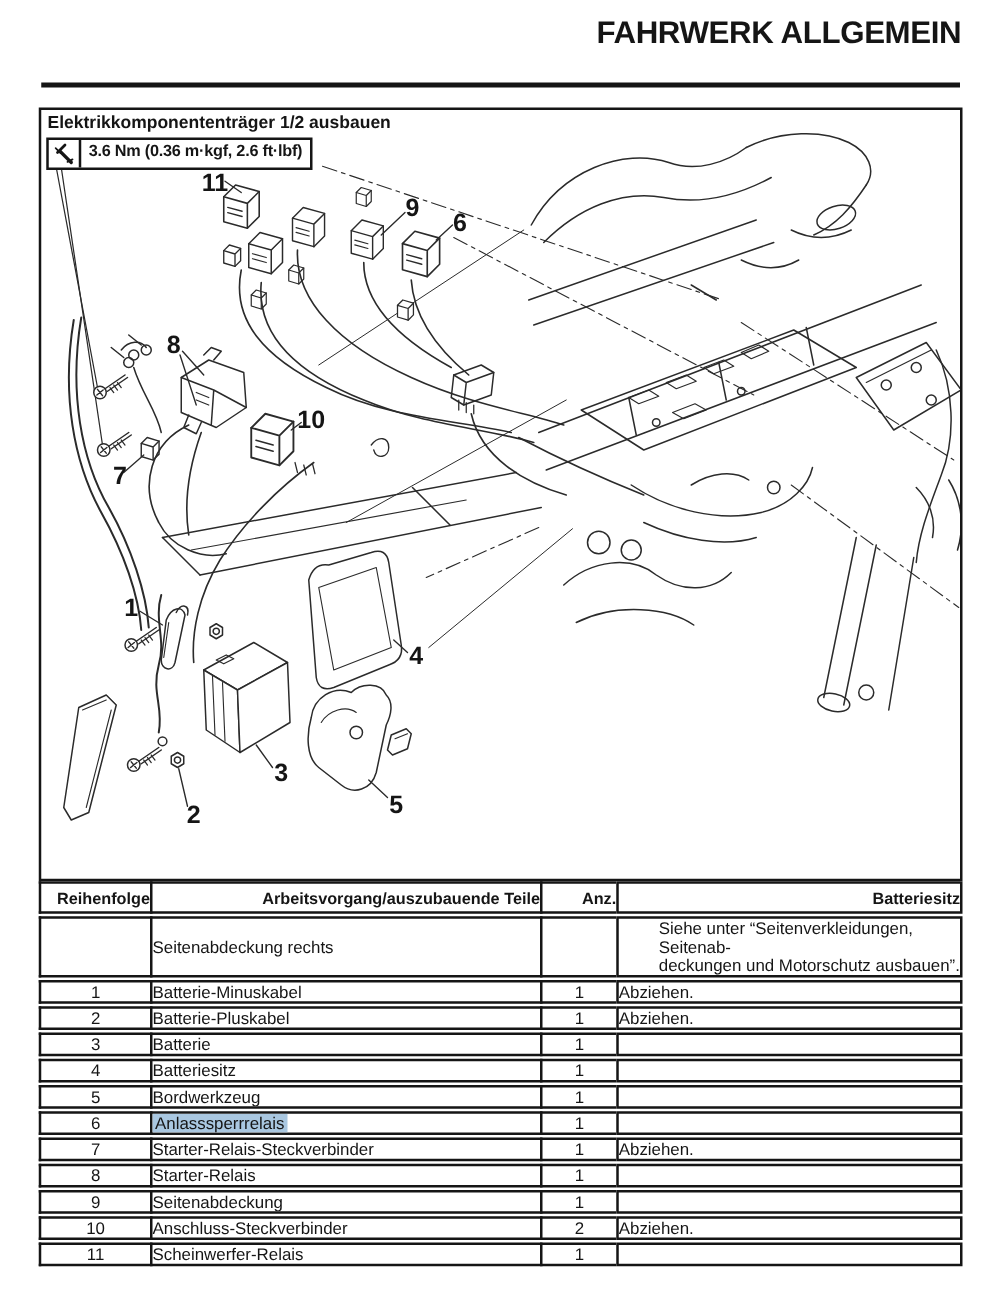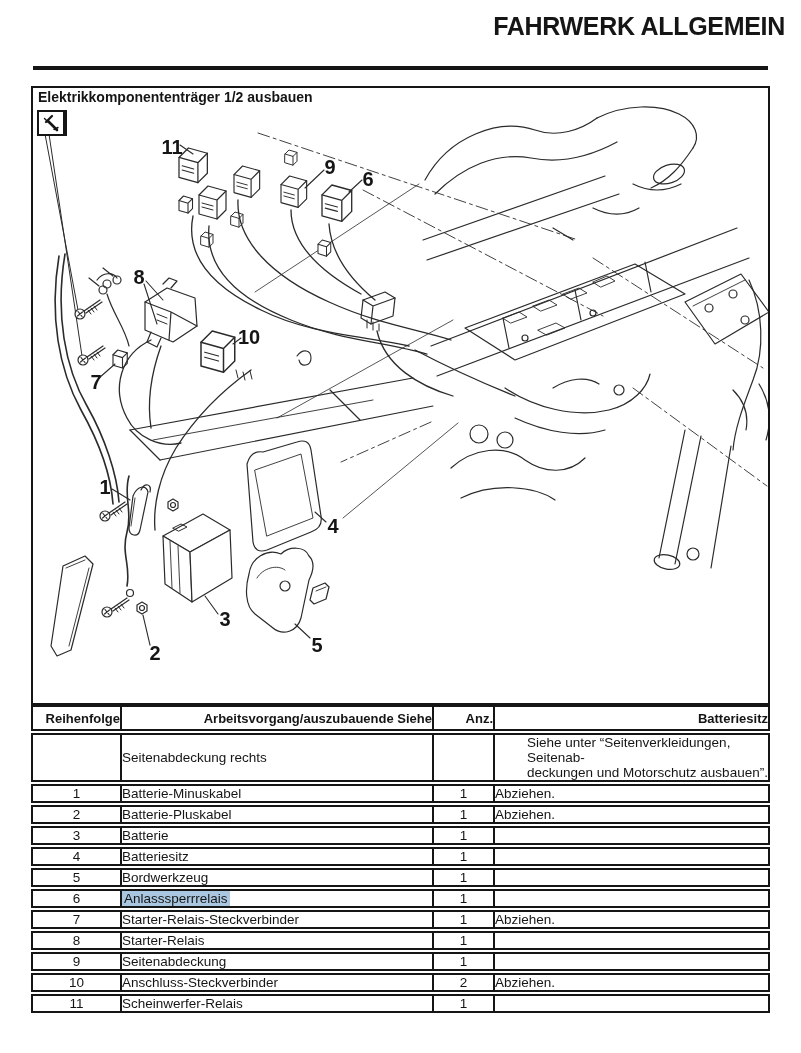--- a/index.html
+++ b/index.html
@@ -1,19 +1,19 @@
 <!DOCTYPE html>
 <html style="--hl-color: #a9c7e0;"><head>
 <meta charset="utf-8">
 <style>
   html,body{margin:0;padding:0;background:#ffffff;}
   body{width:801px;height:1053px;position:relative;font-family:"Liberation Sans",sans-serif;color:#151515;}
   .page{position:absolute;inset:0;background:#fff;overflow:hidden;}
 
-  .header-title{position:absolute;top:12px;right:16px;font-size:25px;font-weight:bold;letter-spacing:-0.3px;white-space:nowrap;}
+  .header-title{position:absolute;top:12px;right:32px;font-size:25px;font-weight:bold;letter-spacing:-0.3px;white-space:nowrap;}
   .header-rule{position:absolute;left:33px;width:735px;top:66px;height:4px;background:#151515;}
 
   .figure-box{position:absolute;left:31px;top:86px;width:739px;height:619px;border:2px solid #151515;box-sizing:border-box;padding-left:24px;}
   .figure-title{position:absolute;left:5px;top:1px;font-size:14px;font-weight:bold;white-space:nowrap;}
   .torque-box{position:absolute;left:4px;top:22px;height:22px;border:2px solid #151515;display:flex;align-items:stretch;background:#fff;z-index:3;}
   .torque-icon-cell{width:24px;border-right:2px solid #151515;display:flex;align-items:center;justify-content:center;}
   .torque-text{font-size:13px;font-weight:bold;padding:0 6px;line-height:18px;white-space:nowrap;letter-spacing:-0.2px;}
 
   svg.diagram{position:absolute;left:0;top:0;width:735px;height:615px;}
   .co{position:absolute;font-size:20px;font-weight:bold;transform:translate(-50%,-50%);z-index:2;white-space:nowrap;}
@@ -46,20 +46,21 @@
       <span class="torque-icon-cell">
         <svg width="18" height="18" viewBox="0 0 18 18">
           <g stroke="#151515" fill="none" stroke-linecap="round">
             <path d="M4,8 L10,2" stroke-width="2.2"></path>
             <path d="M2.5,4.5 L6.5,8.5" stroke-width="1.4"></path>
             <path d="M6,7 L15,16" stroke-width="2.6"></path>
             <path d="M12,15.5 L16,13.5" stroke-width="1.4"></path>
           </g>
         </svg>
       </span>
+      <span class="torque-text">3.6 Nm (0.36 m·kgf, 2.6 ft·lbf)</span>
     </div>
 
     <svg class="diagram" viewBox="0 0 735 615">
       <defs>
         <g id="relay" stroke="#2b2b2b" fill="#fff" stroke-width="1.2" stroke-linejoin="round">
           <path d="M0,9 L9,0 L27,5 L27,24 L18,33 L0,28 Z"></path>
           <path d="M0,9 L18,14 L27,5 M18,14 L18,33" fill="none"></path>
           <path d="M3,17 l11,3 M3,21 l11,3" fill="none" stroke-width="1"></path>
         </g>
         <g id="conn" stroke="#2b2b2b" fill="#fff" stroke-width="1.2" stroke-linejoin="round">
@@ -269,21 +270,21 @@
   <table class="parts">
     <colgroup>
         <col style="width:89px">
         <col style="width:312px">
         <col style="width:61px">
         <col style="width:277px">
       </colgroup>
     <tbody>
         <tr>
       <th>Reihenfolge</th>
-      <th>Arbeitsvorgang/auszubauende Siehe</th>
+      <th>Arbeitsvorgang/auszubauende Teile</th>
       <th>Anz.</th>
       <th>Batteriesitz</th>
     </tr>
     <tr class="introrow">
       <td class="c-order"></td>
       <td class="c-part">Seitenabdeckung rechts</td>
       <td class="c-qty"></td>
       <td class="c-remark">
         <div class="remark-lines">
           <div>Siehe unter “Seitenverkleidungen, Seitenab-</div>

